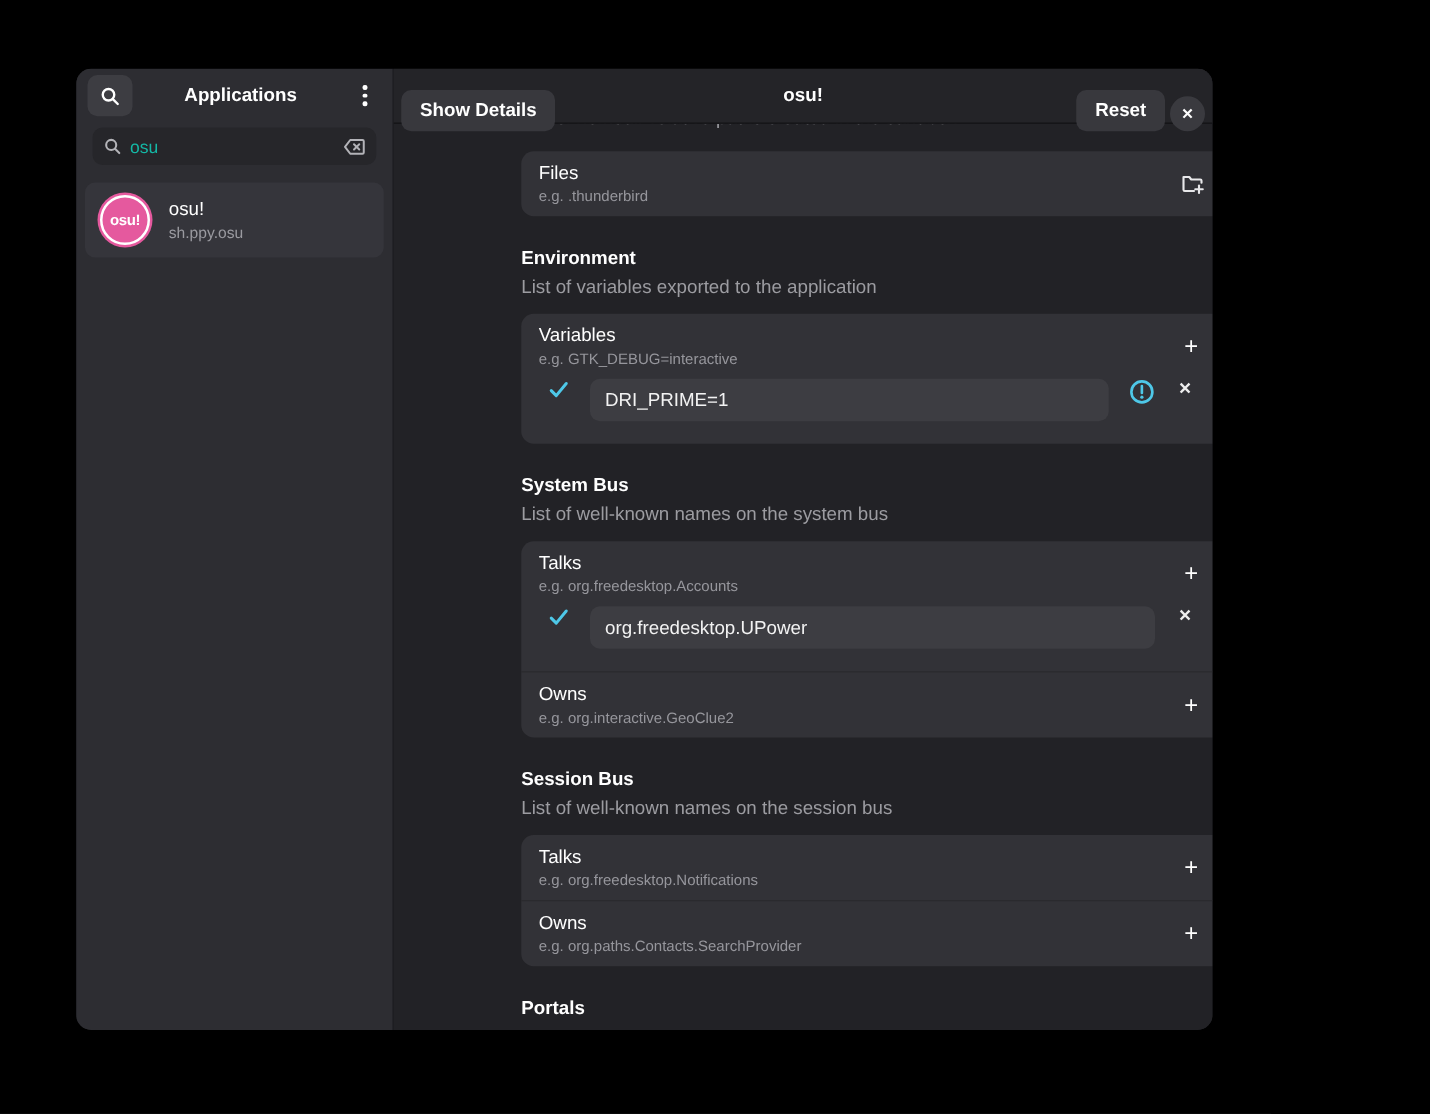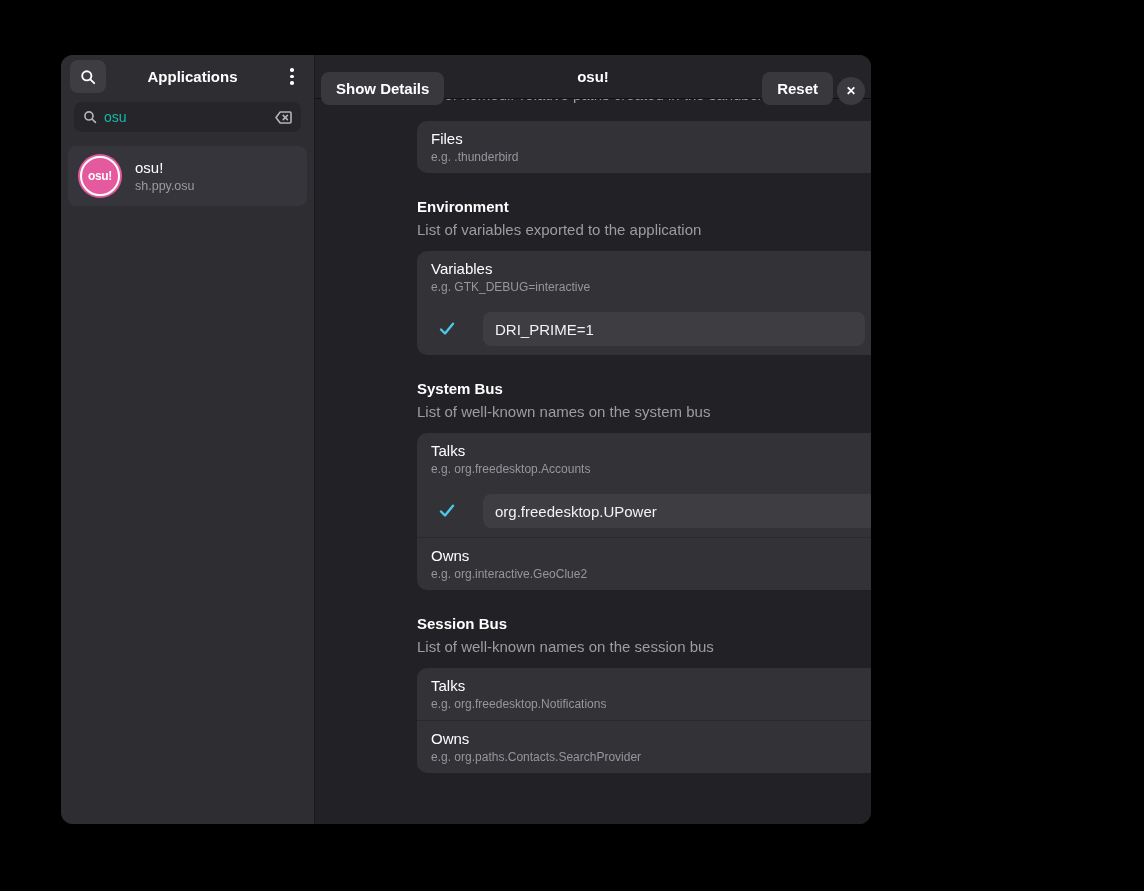--- a/index.html
+++ b/index.html
@@ -1,21 +1,21 @@
 <!DOCTYPE html>
 <html><head>
 <meta charset="utf-8">
 <style>
   html,body{margin:0;padding:0;}
   body{
     width:1144px;height:891px;background:#000;position:relative;overflow:hidden;
     font-family:"Liberation Sans",sans-serif;-webkit-font-smoothing:antialiased;
   }
   .window{
-    position:absolute;left:61px;top:55px;width:810px;height:769px;
+    position:absolute;left:61px;top:55px;width:909px;height:769px;
     border-radius:12px;overflow:hidden;display:flex;background:#222226;
     box-shadow:0 8px 30px rgba(0,0,0,.6);
   }
   
   .sidebar{width:254px;flex:none;background:#2d2d32;border-right:1px solid #1a1a1e;box-sizing:border-box;display:flex;flex-direction:column;}
   .sb-header{height:43px;flex:none;display:flex;align-items:center;padding:0 9px;}
   .search-btn{width:36px;height:33px;border-radius:8px;background:#3d3d42;display:flex;align-items:center;justify-content:center;flex:none;cursor:pointer;}
   .sb-title{flex:1;text-align:center;font-weight:700;font-size:15px;color:#fff;}
   .kebab-btn{width:26px;height:30px;display:flex;flex-direction:column;align-items:center;justify-content:center;gap:3px;flex:none;cursor:pointer;}
   .kebab-btn .dot{width:3.5px;height:3.5px;border-radius:50%;background:#fff;}
@@ -42,21 +42,21 @@
   .clipped-desc{margin-top:-13px;font-size:15px;line-height:17px;color:#9c9ca1;white-space:nowrap;}
   .card{background:#323237;border-radius:10px;margin-top:13px;}
   .card.files-card{margin-top:18px;}
   .perm-row{height:52px;display:flex;align-items:center;padding:0 17px 0 14px;box-sizing:border-box;gap:12px;}
   .perm-texts{display:flex;flex-direction:column;justify-content:center;min-width:0;}
   .perm-title{font-size:15px;color:#fff;}
   .perm-sub{font-size:12px;color:#96969c;margin-top:3px;}
   .row-action{margin-left:auto;display:flex;align-items:center;justify-content:center;cursor:pointer;}
   .plus-glyph{color:#fff;font-size:19px;font-weight:500;width:22px;text-align:center;line-height:1;}
   .divider{height:1px;background:#2a2a2e;}
-  .entry-row{height:52px;display:flex;align-items:center;padding:0 25px 0 21px;gap:27px;box-sizing:border-box;}
+  .entry-row{height:52px;display:flex;padding:0 25px 0 21px;gap:16px;box-sizing:border-box;}
   .entry-input{flex:1;min-width:0;height:34px;background:#3d3d42;border:none;border-radius:8px;color:#f2f2f2;font-size:15px;padding:0 12px;font-family:inherit;outline:none;box-sizing:border-box;}
   .remove-x{color:#efefef;font-size:13px;font-weight:700;width:16px;text-align:center;cursor:pointer;}
   .section-heading{margin-top:25px;font-size:15px;font-weight:700;color:#fff;}
   .section-desc{margin-top:6px;font-size:15px;color:#9c9ca1;}
   .icon-flex{display:flex;align-items:center;justify-content:center;}
 </style>
 </head>
 <body>
 
 <div class="window">
@@ -210,17 +210,18 @@
             <div class="perm-texts">
               <span class="perm-title">Owns</span>
               <span class="perm-sub">e.g. org.paths.Contacts.SearchProvider</span>
             </div>
             <div class="row-action">
               <span class="plus-glyph">+</span>
             </div>
           </div>
         </div>
 
+        <div class="section-heading">Portals</div>
 
       </div>
     </div>
   </div>
 </div>
 
 </body></html>

